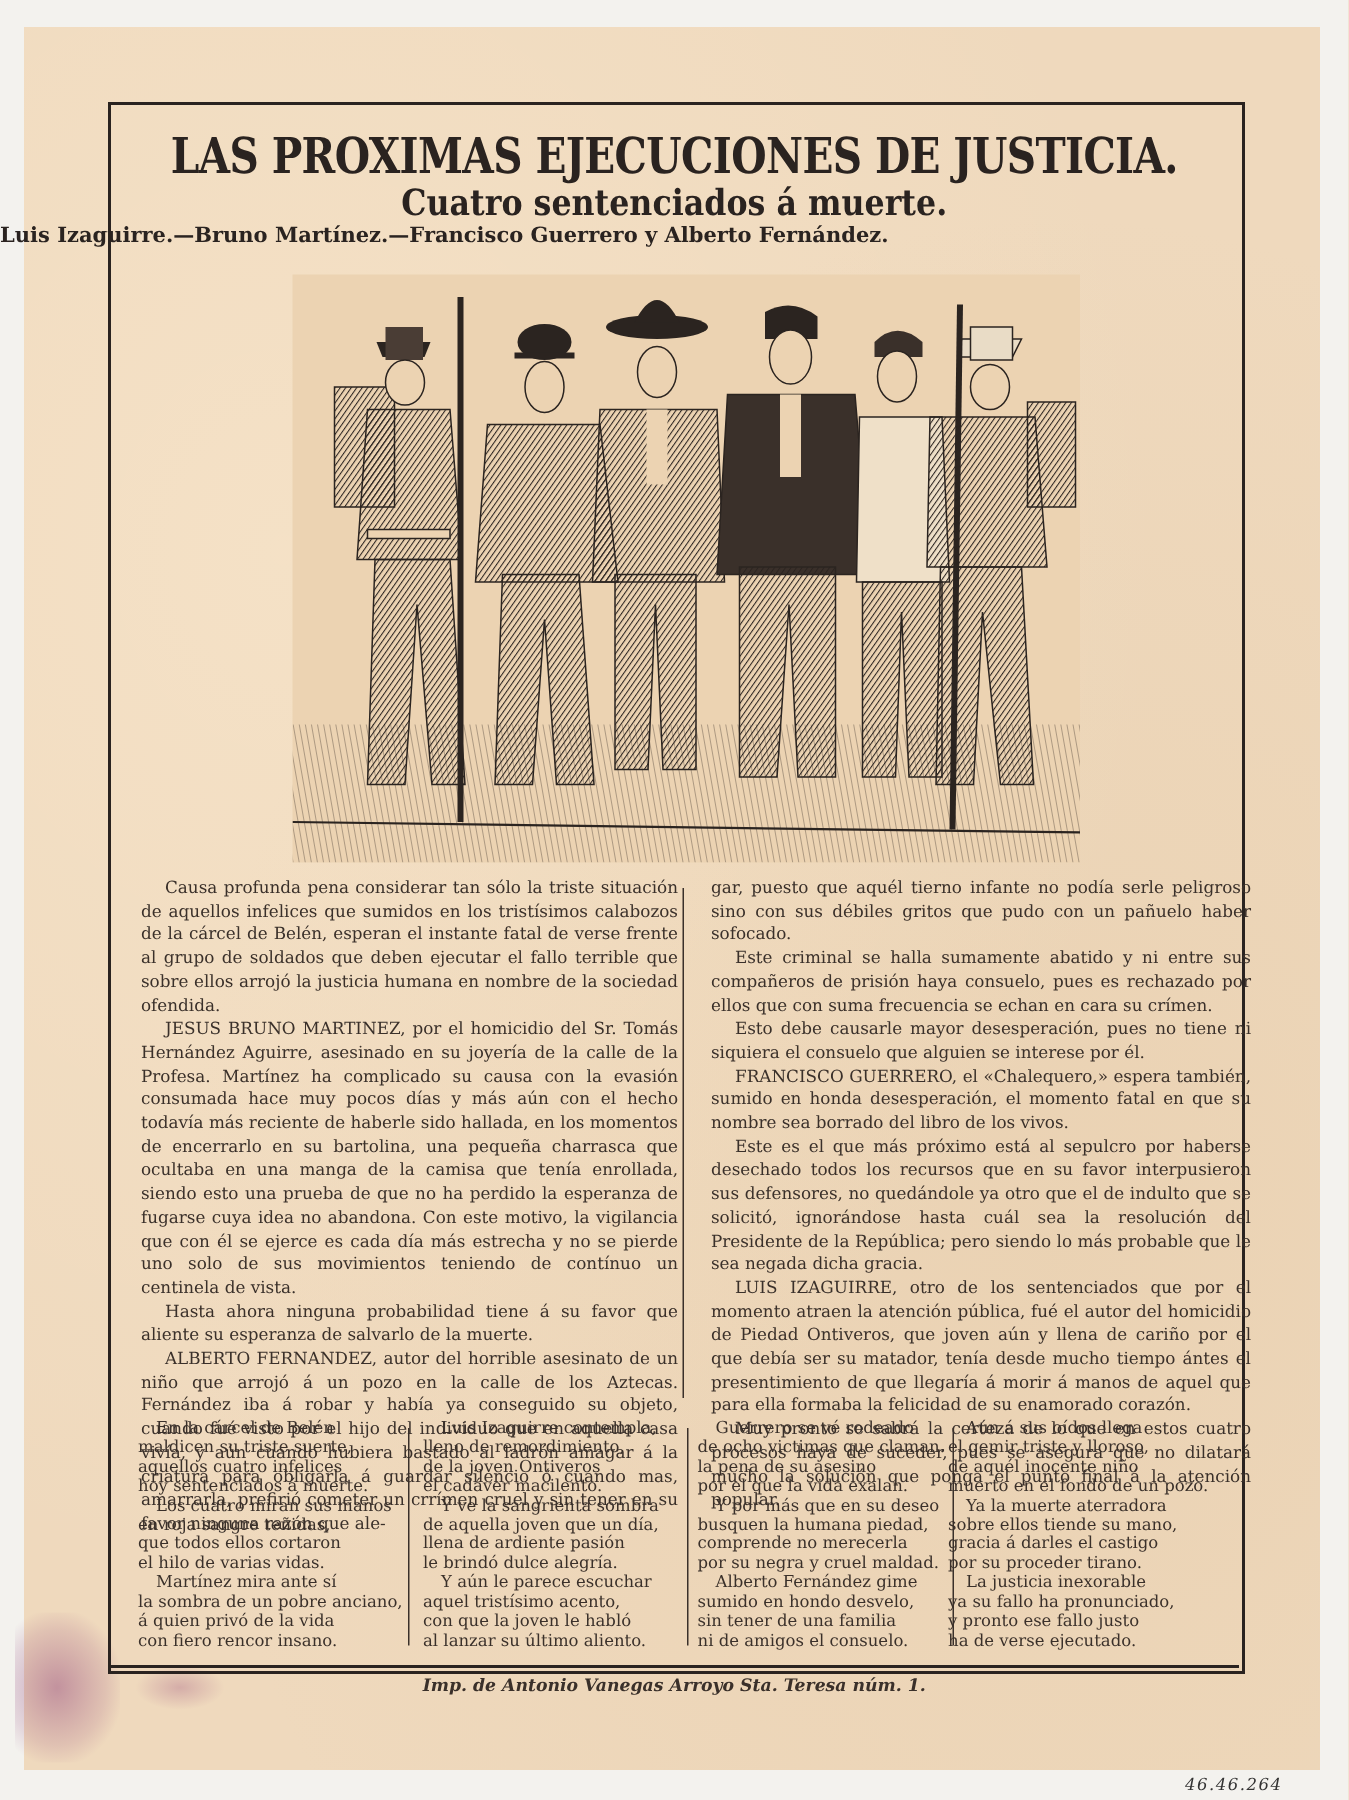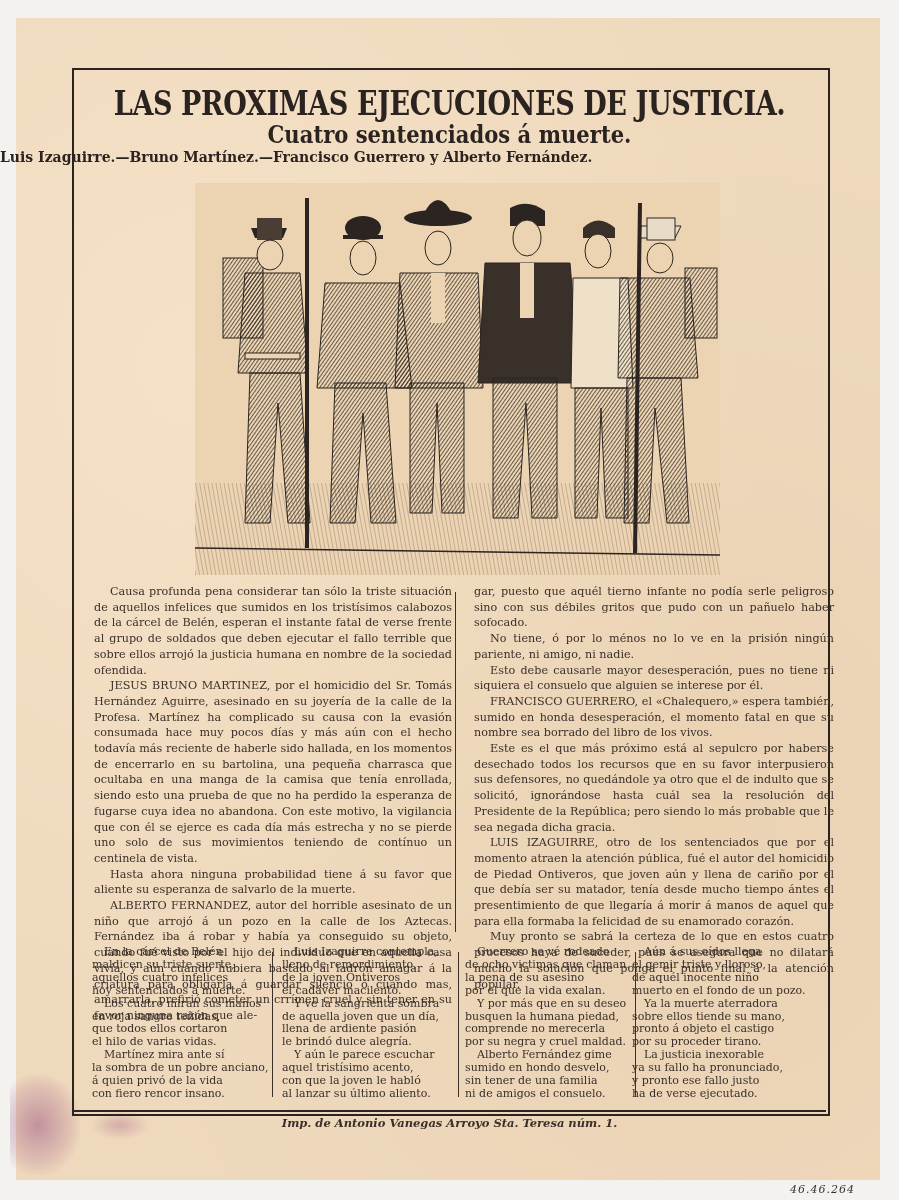--- a/index.html
+++ b/index.html
@@ -153,21 +153,21 @@
 
 <div class="body-col col-left">
   <p>Causa profunda pena considerar tan sólo la triste situación de aquellos infelices que sumidos en los tristísimos calabozos de la cárcel de Belén, esperan el instante fatal de verse frente al grupo de soldados que deben ejecutar el fallo terrible que sobre ellos arrojó la justicia humana en nombre de la sociedad ofendida.</p>
   <p>JESUS BRUNO MARTINEZ, por el homicidio del Sr. Tomás Hernández Aguirre, asesinado en su joyería de la calle de la Profesa. Martínez ha complicado su causa con la evasión consumada hace muy pocos días y más aún con el hecho todavía más reciente de haberle sido hallada, en los momentos de encerrarlo en su bartolina, una pequeña charrasca que ocultaba en una manga de la camisa que tenía enrollada, siendo esto una prueba de que no ha perdido la esperanza de fugarse cuya idea no abandona. Con este motivo, la vigilancia que con él se ejerce es cada día más estrecha y no se pierde uno solo de sus movimientos teniendo de contínuo un centinela de vista.</p>
   <p>Hasta ahora ninguna probabilidad tiene á su favor que aliente su esperanza de salvarlo de la muerte.</p>
   <p>ALBERTO FERNANDEZ, autor del horrible asesinato de un niño que arrojó á un pozo en la calle de los Aztecas. Fernández iba á robar y había ya conseguido su objeto, cuando fué visto por el hijo del individuo que en aquella casa vivía, y aún cuando hubiera bastado al ladrón amagar á la criatura para obligarla á guardar silencio ó cuando mas, amarrarla, prefirió cometer un crrímen cruel y sin tener en su favor ninguna razón que ale-</p>
 </div>
 <div class="col-divider"></div>
 <div class="body-col col-right">
   <p style="text-indent:0">gar, puesto que aquél tierno infante no podía serle peligroso sino con sus débiles gritos que pudo con un pañuelo haber sofocado.</p>
-  <p>No tiene, ó por lo ménos no lo ve en la prisión ningún pariente, ni amigo, ni nadie.</p>
+  <p>Este criminal se halla sumamente abatido y ni entre sus compañeros de prisión haya consuelo, pues es rechazado por ellos que con suma frecuencia se echan en cara su crímen.</p>
   <p>Esto debe causarle mayor desesperación, pues no tiene ni siquiera el consuelo que alguien se interese por él.</p>
   <p>FRANCISCO GUERRERO, el «Chalequero,» espera también, sumido en honda desesperación, el momento fatal en que su nombre sea borrado del libro de los vivos.</p>
   <p>Este es el que más próximo está al sepulcro por haberse desechado todos los recursos que en su favor interpusieron sus defensores, no quedándole ya otro que el de indulto que se solicitó, ignorándose hasta cuál sea la resolución del Presidente de la República; pero siendo lo más probable que le sea negada dicha gracia.</p>
   <p>LUIS IZAGUIRRE, otro de los sentenciados que por el momento atraen la atención pública, fué el autor del homicidio de Piedad Ontiveros, que joven aún y llena de cariño por el que debía ser su matador, tenía desde mucho tiempo ántes el presentimiento de que llegaría á morir á manos de aquel que para ella formaba la felicidad de su enamorado corazón.</p>
   <p>Muy pronto se sabrá la certeza de lo que en estos cuatro procesos haya de suceder, pues se asegura que no dilatará mucho la solución que ponga el punto final á la atención popular.</p>
 </div>
 
 <div class="verse v1">
   <div class="stanza">
     <span class="line first">En la cárcel de Belén</span>
@@ -234,21 +234,21 @@
 <div class="verse v4">
   <div class="stanza">
     <span class="line first">Aún á sus oídos llega</span>
     <span class="line">el gemir triste y lloroso,</span>
     <span class="line">de aquél inocente niño</span>
     <span class="line">muerto en el fondo de un pozo.</span>
   </div>
   <div class="stanza">
     <span class="line first">Ya la muerte aterradora</span>
     <span class="line">sobre ellos tiende su mano,</span>
-    <span class="line">pronto á objeto el castigo</span>
+    <span class="line">gracia á darles el castigo</span>
     <span class="line">por su proceder tirano.</span>
   </div>
   <div class="stanza">
     <span class="line first">La justicia inexorable</span>
     <span class="line">ya su fallo ha pronunciado,</span>
     <span class="line">y pronto ese fallo justo</span>
     <span class="line">ha de verse ejecutado.</span>
   </div>
 </div>
 

